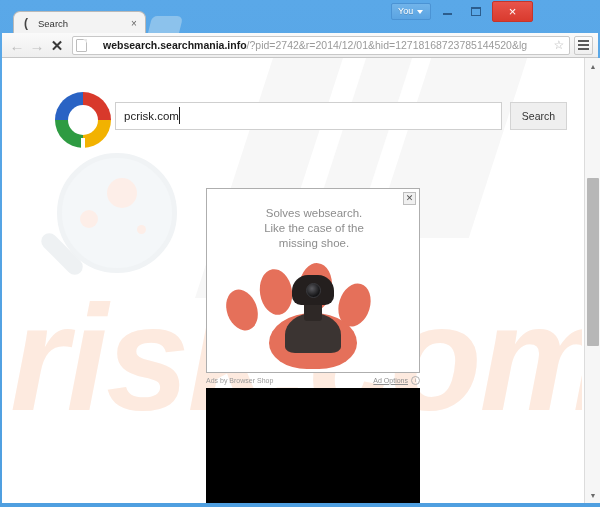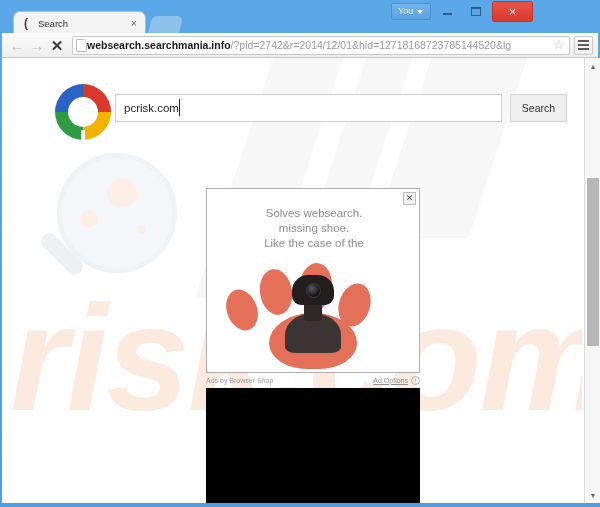--- a/index.html
+++ b/index.html
@@ -97,21 +97,21 @@
   }
   .page-icon {
     width: 11px; height: 13px; flex: none; background: #ffffff;
     border: 1px solid #bdbdbd; border-radius: 1px; position: relative;
   }
   .page-icon::after {
     content:""; position:absolute; right:-1px; top:-1px;
     border-left:4px solid transparent; border-top:4px solid #e8e8e8;
   }
   .url {
-    flex: 1; font-size: 10.5px; color: #9a9a9a; margin-left: 0;
+    flex: 1; font-size: 10.5px; color: #9a9a9a; margin-left: 16px;
     white-space: nowrap; overflow: hidden;
     font-family: "Liberation Sans", sans-serif;
   }
   .url .host { color: #1a1a1a; font-weight: 600; }
   .star {
     width: 14px; flex: none; text-align: center;
     font-size: 12px; color: #b5b5b5; line-height: 1;
   }
   .menu-btn {
     width: 19px; height: 19px; flex: none;
@@ -148,21 +148,21 @@
     position: absolute; background: #f7f7f7; transform: skewX(-18deg);
   }
   .wm-text {
     position: absolute; font-style: italic; font-weight: 700;
     color: #fdeadf; white-space: nowrap; letter-spacing: -2px;
     font-family: "Liberation Sans", sans-serif;
   }
 
   
   .searchrow {
-    position: absolute; left: 0; top: 20px; width: 580px; height: 68px;
+    position: absolute; left: 0; top: 28px; width: 580px; height: 68px;
   }
   .logo {
     position: absolute; left: 53px; top: 6px;
     width: 56px; height: 56px; border-radius: 50%;
   }
   .logo .ring {
     position: absolute; inset: 0; border-radius: 50%;
     background: conic-gradient(
       from 0deg,
       #d8392b 0deg 90deg,
@@ -351,22 +351,22 @@
           <span>Search</span>
         </div>
       </div>
 
       <div class="adbox">
         <div class="ad-close">
           <span>✕</span>
         </div>
         <div class="ad-copy">
           <div>Solves websearch.</div>
+          <div>Like the case of the</div>
           <div>missing shoe.</div>
-          <div>Like the case of the</div>
         </div>
         <div class="ad-art">
           <div class="paw" style="left:20px;top:28px;width:30px;height:42px;transform:rotate(-20deg);"></div>
           <div class="paw" style="left:53px;top:8px;width:32px;height:46px;transform:rotate(-9deg);"></div>
           <div class="paw" style="left:92px;top:2px;width:33px;height:48px;transform:rotate(6deg);"></div>
           <div class="paw" style="left:132px;top:22px;width:31px;height:44px;transform:rotate(17deg);"></div>
           <div class="pad"></div>
           <div class="cam-body"></div>
           <div class="cam-neck"></div>
           <div class="cam-head"></div>

